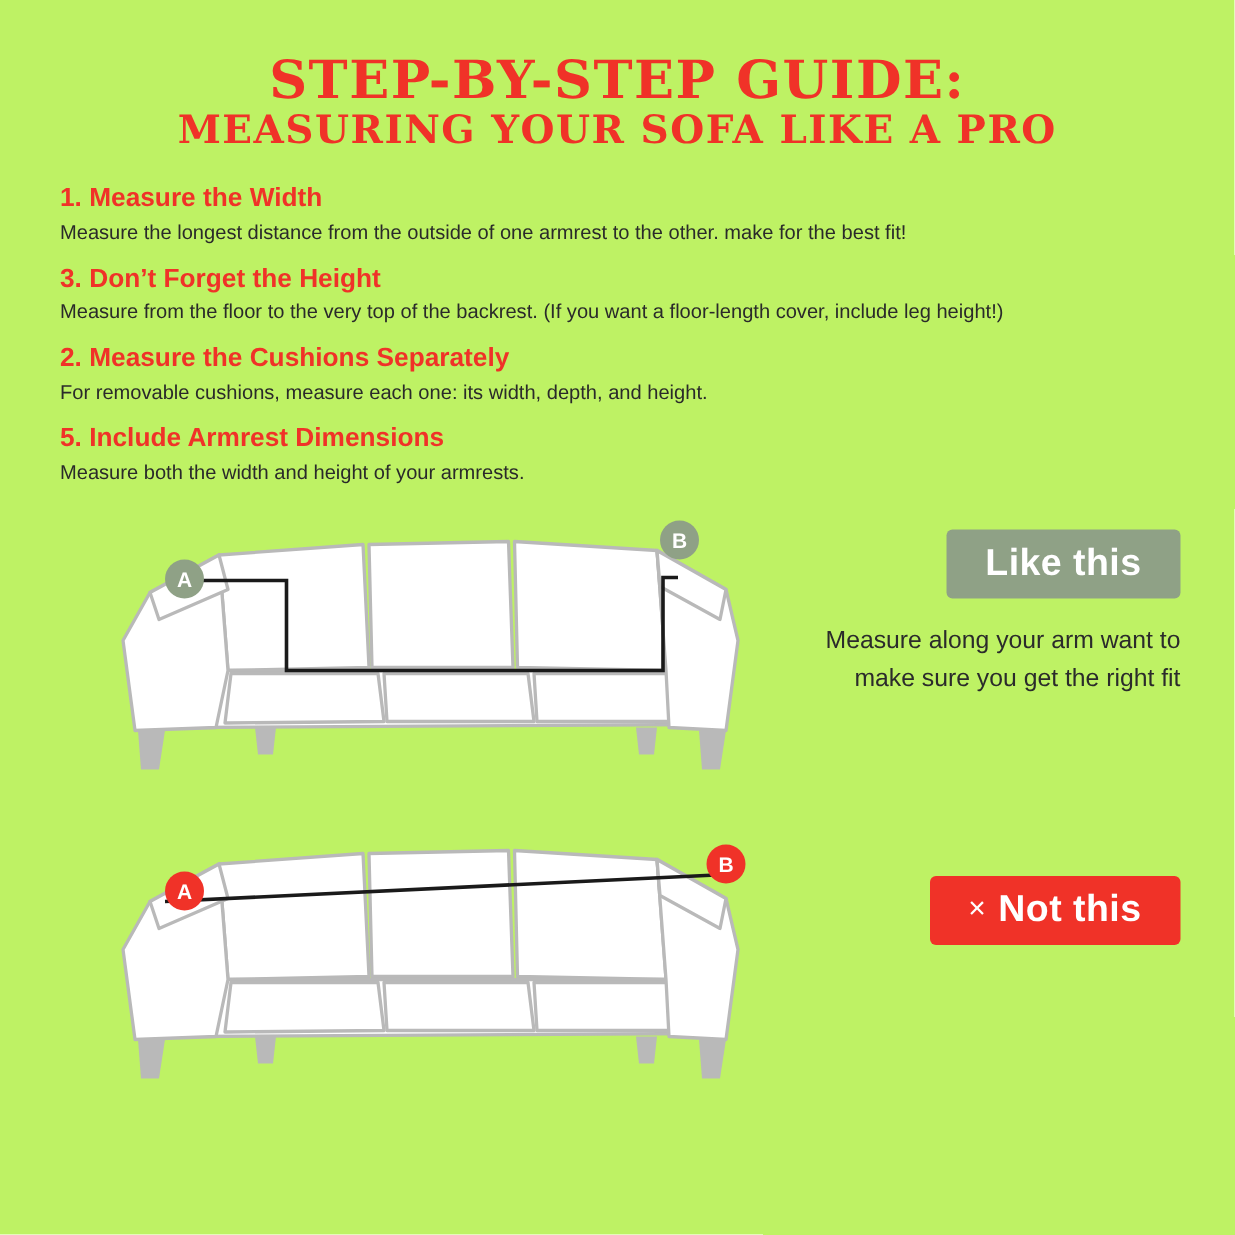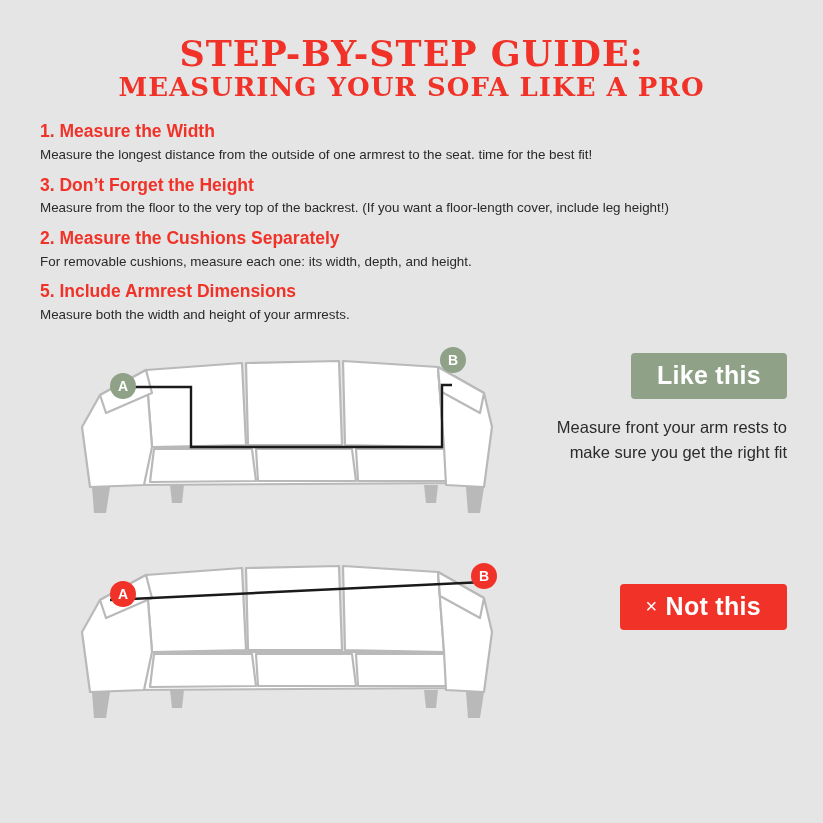--- a/index.html
+++ b/index.html
@@ -7,21 +7,21 @@
     width: 823px;
     height: 823px;
     background: #ffffff;
     font-family: "Liberation Sans", sans-serif;
     overflow: hidden;
   }
   .page {
     position: relative;
     width: 823px;
     height: 823px;
-    background: #e5e5e5;
+    background: #bef264;
     padding: 0;
   }
 
   
   .title-block {
     text-align: center;
     padding: 34px 20px 0 20px;
   }
   .title-line {
     font-family: "DejaVu Serif", serif;
@@ -122,21 +122,21 @@
 
   <div class="title-block">
     <div class="title-line title-line-1">STEP-BY-STEP GUIDE:</div>
     <div class="title-line title-line-2">MEASURING YOUR SOFA LIKE A PRO</div>
   </div>
 
   <div class="steps">
 
     <div class="step">
       <div class="step-head">1. Measure the Width</div>
-      <div class="step-body">Measure the longest distance from the outside of one armrest to the seat. time for the best fit!</div>
+      <div class="step-body">Measure the longest distance from the outside of one armrest to the other. make for the best fit!</div>
     </div>
 
 
     <div class="step">
       <div class="step-head">3.  Don’t Forget the Height</div>
       <div class="step-body">Measure from the floor to the very top of the backrest. (If you want a floor-length cover, include leg height!)</div>
     </div>
 
     <div class="step">
       <div class="step-head">2. Measure the Cushions Separately</div>
@@ -217,21 +217,21 @@
       
       <div class="cl cl-red" style="left:76px; top:246px;">A</div>
       <div class="cl cl-red" style="left:437px; top:228px;">B</div>
 
     </div>
 
     <div class="side-col">
 
       <div>
         <div class="badge badge-good">Like this</div>
-        <div class="side-caption">Measure front your arm rests to make sure you get the right fit</div>
+        <div class="side-caption">Measure along your arm want to make sure you get the right fit</div>
       </div>
 
       <div class="side-block-2">
         <div class="badge badge-bad">
           <span class="x">×</span><span>Not this</span>
         </div>
       </div>
 
     </div>
 

